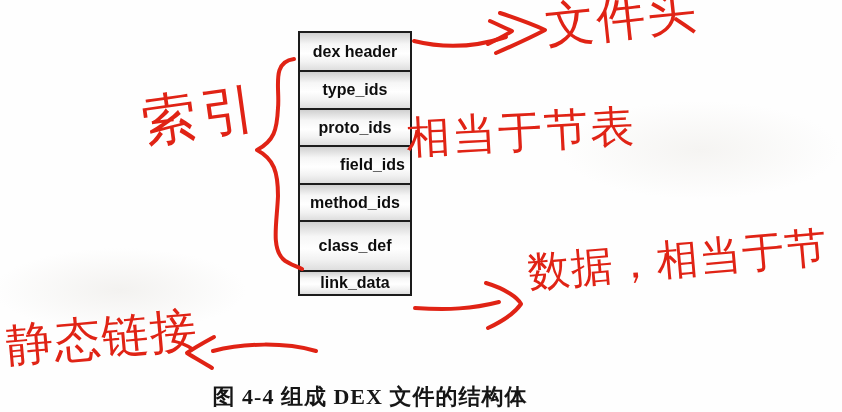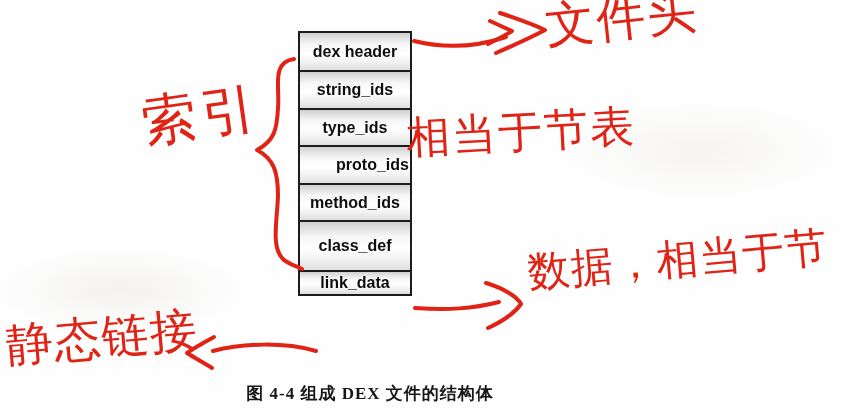--- a/index.html
+++ b/index.html
@@ -83,43 +83,43 @@
 
   
   .caption {
     position: absolute;
     left: 170px;
     top: 382px;
     width: 400px;
     text-align: center;
     font-family: "Liberation Serif", serif;
     font-weight: 700;
-    font-size: 17px;
+    font-size: 22px;
     color: #161616;
     letter-spacing: 1px;
     white-space: nowrap;
   }
 </style>
 </head>
 <body>
 
 <div class="stage">
 
   <div class="stack">
     <div class="box">
         <span>dex header</span>
       </div>
     <div class="box">
-        <span>string_ids</span>
-      </div>
-    <div class="box">
         <span>type_ids</span>
       </div>
     <div class="box">
         <span>proto_ids</span>
+      </div>
+    <div class="box">
+        <span>field_ids</span>
       </div>
     <div class="box">
         <span>method_ids</span>
       </div>
     <div class="box">
         <span>class_def</span>
       </div>
     <div class="box">
         <span>link_data</span>
       </div>

